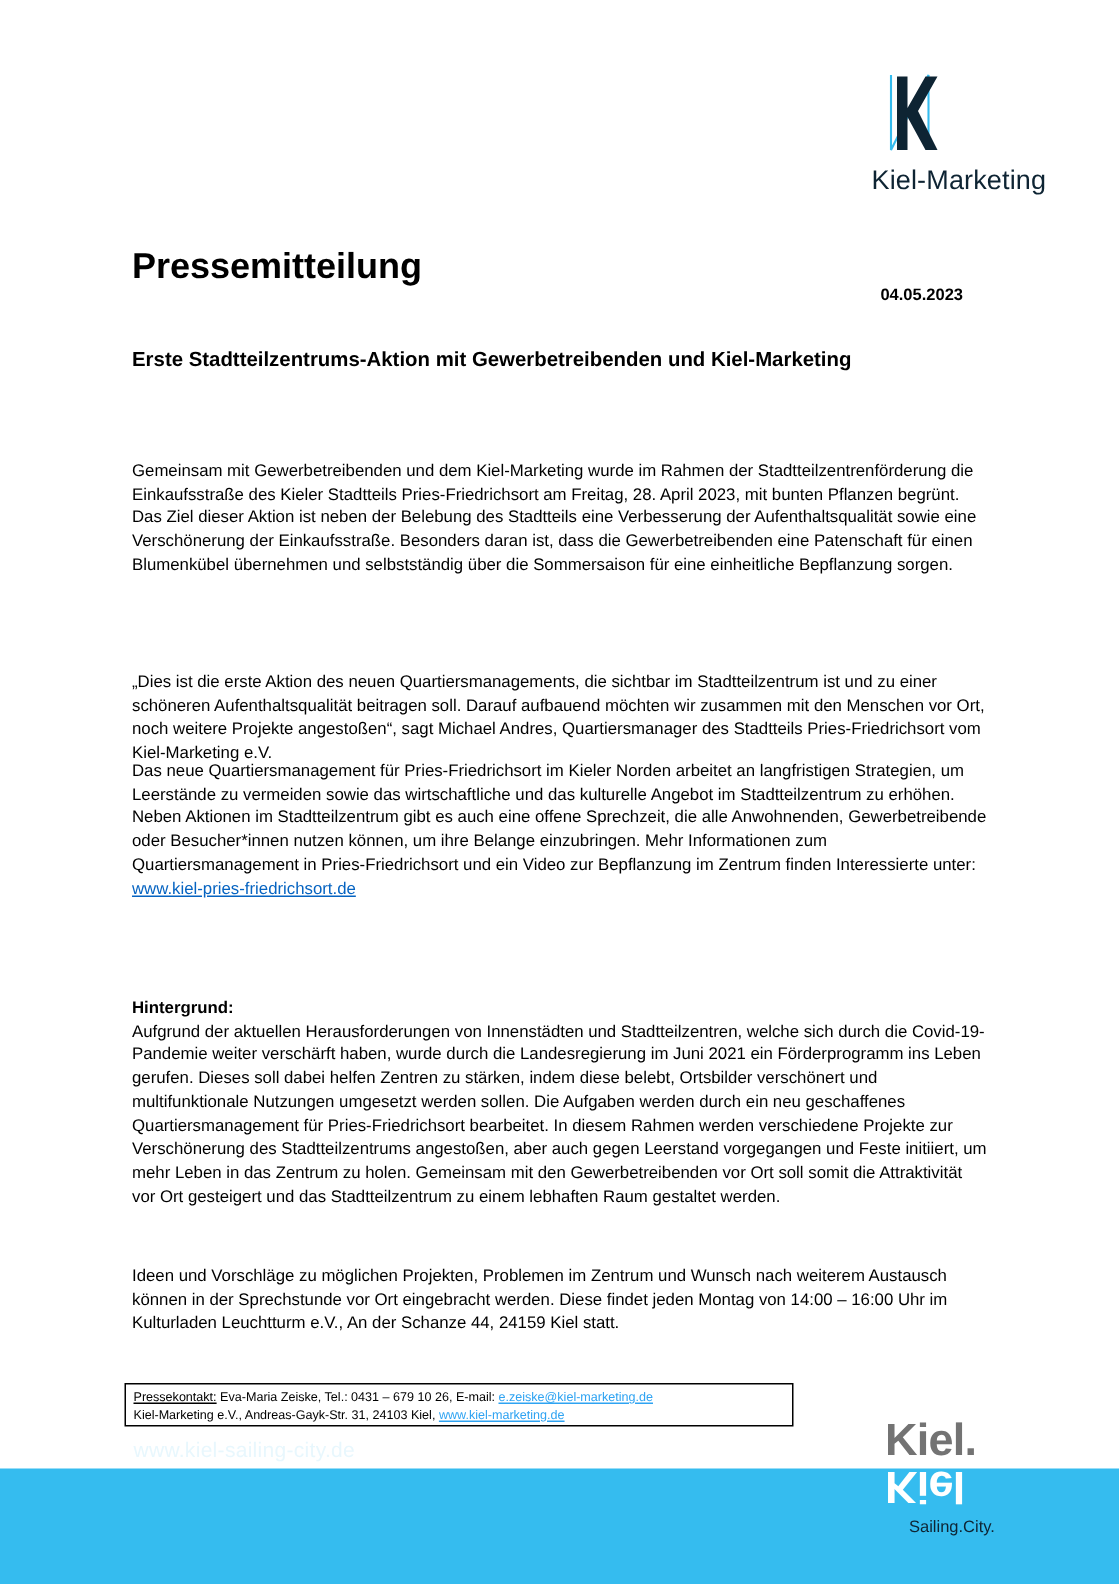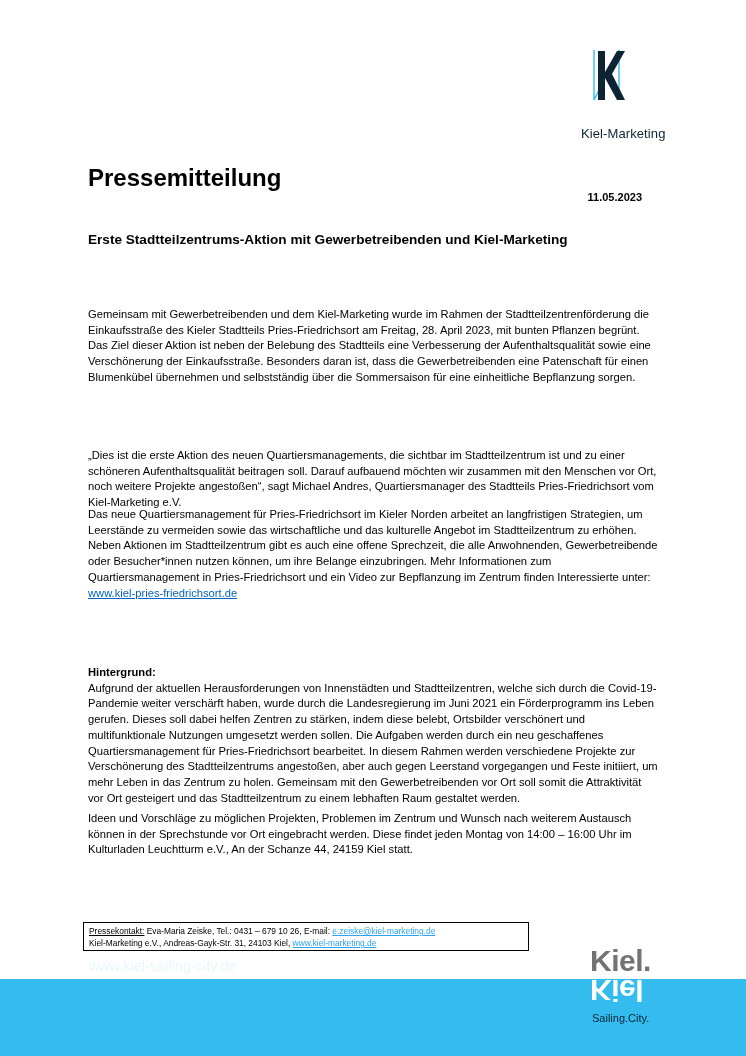--- a/index.html
+++ b/index.html
@@ -1,57 +1,57 @@
 <!DOCTYPE html>
 <html><head>
 <meta charset="utf-8">
 <style>
   html, body { margin: 0; padding: 0; background: #ffffff; }
   body { width: 746px; height: 1056px; position: relative; overflow: hidden;
          font-family: "Liberation Sans", "DejaVu Sans", sans-serif; color: #000; }
   .abs { position: absolute; }
   .logo-top { left: 588px; top: 48px; width: 120px; }
   .logo-top svg { display: block; margin-left: 4px; }
-  .logo-top .brand { font-size: 13px; color: #0e2433; margin-top: 24px; margin-left: -7px; letter-spacing: 0.1px; }
+  .logo-top .brand { font-size: 18px; color: #0e2433; margin-top: 8px; margin-left: -7px; letter-spacing: 0.1px; }
   .doc-title { left: 88px; top: 164px; font-size: 24px; font-weight: bold; }
   .doc-date { left: 560px; top: 191px; width: 82px; text-align: right; font-size: 11px; font-weight: bold; }
   .headline { left: 88px; top: 231px; font-size: 13.6px; font-weight: bold; line-height: 18px; }
   .para { left: 88px; width: 570px; font-size: 11.2px; line-height: 15.7px; }
   .para a { color: #0563c1; }
   .p1 { top: 307px; }
   .p2 { top: 448px; }
   .p3 { top: 507px; }
   .p4 { top: 625px; margin-top: 40px; }
-  .p5 { top: 811px; }
+  .p5 { top: 844px; }
   .bold { font-weight: bold; }
   .contact { left: 83px; top: 922px; width: 446px; height: 29px; border: 1px solid #000;
              font-size: 8.4px; line-height: 12px; padding: 2px 0 0 5px; box-sizing: border-box; }
   .contact .lbl { text-decoration: underline; }
   .contact a { color: #2ea3f2; text-decoration: underline; text-align: right; }
   .footer-band { left: 0; top: 979px; width: 746px; height: 77px; background: #35bcef; }
   .footer-url { left: 89px; top: 958px; font-size: 14px; color: #e8f7fd; letter-spacing: 0.2px; }
   .kiel-logo { left: 590px; top: 946px; width: 90px; }
   .kiel-top { font-size: 30px; font-weight: bold; color: #737373; line-height: 30px; letter-spacing: -0.5px; }
   .kiel-mirror { font-size: 30px; font-weight: bold; color: #ffffff; line-height: 26px;
                  transform: scaleY(-1); letter-spacing: -0.5px; margin-top: 3px; height: 24px; overflow: hidden; }
-  .kiel-tag { font-size: 11px; color: #0e2433; margin-top: 9px; margin-left: 2px; }
+  .kiel-tag { font-size: 11px; color: #0e2433; margin-top: 9px; margin-left: 16px; }
 </style>
 </head>
 <body>
 
 <div class="abs logo-top">
   <svg width="34" height="54" viewBox="0 0 34 54">
     <polyline points="2,2 2,52 27,2 27,52" fill="none" stroke="#35bcef" stroke-width="1.4"></polyline>
     <path d="M6,3 L13,3 L13,24 L25,3 L33,3 L20,26 L33,52 L25,52 L13,30 L13,52 L6,52 Z" fill="#0e2433"></path>
   </svg>
   <div class="brand">Kiel-Marketing</div>
 </div>
 
 <div class="abs doc-title">Pressemitteilung</div>
-<div class="abs doc-date">11.05.2023</div>
+<div class="abs doc-date">04.05.2023</div>
 
 <div class="abs headline">
   <div>Erste Stadtteilzentrums-Aktion mit Gewerbetreibenden und Kiel-Marketing</div>
 </div>
 
 <div class="abs para p1">Gemeinsam mit Gewerbetreibenden und dem Kiel-Marketing wurde im Rahmen der Stadtteilzentrenförderung die Einkaufsstraße des Kieler Stadtteils Pries-Friedrichsort am Freitag, 28. April 2023, mit bunten Pflanzen begrünt. Das Ziel dieser Aktion ist neben der Belebung des Stadtteils eine Verbesserung der Aufenthaltsqualität sowie eine Verschönerung der Einkaufsstraße. Besonders daran ist, dass die Gewerbetreibenden eine Patenschaft für einen Blumenkübel übernehmen und selbstständig über die Sommersaison für eine einheitliche Bepflanzung sorgen.</div>
 <div class="abs para p2">„Dies ist die erste Aktion des neuen Quartiersmanagements, die sichtbar im Stadtteilzentrum ist und zu einer schöneren Aufenthaltsqualität beitragen soll. Darauf aufbauend möchten wir zusammen mit den Menschen vor Ort, noch weitere Projekte angestoßen“, sagt Michael Andres, Quartiersmanager des Stadtteils Pries-Friedrichsort vom Kiel-Marketing e.V.</div>
 <div class="abs para p3">
   <span>Das neue Quartiersmanagement für Pries-Friedrichsort im Kieler Norden arbeitet an langfristigen Strategien, um Leerstände zu vermeiden sowie das wirtschaftliche und das kulturelle Angebot im Stadtteilzentrum zu erhöhen. Neben Aktionen im Stadtteilzentrum gibt es auch eine offene Sprechzeit, die alle Anwohnenden, Gewerbetreibende oder Besucher*innen nutzen können, um ihre Belange einzubringen. Mehr Informationen zum Quartiersmanagement in Pries-Friedrichsort und ein Video zur Bepflanzung im Zentrum finden Interessierte unter: </span><a href="#">www.kiel-pries-friedrichsort.de</a>
 </div>

